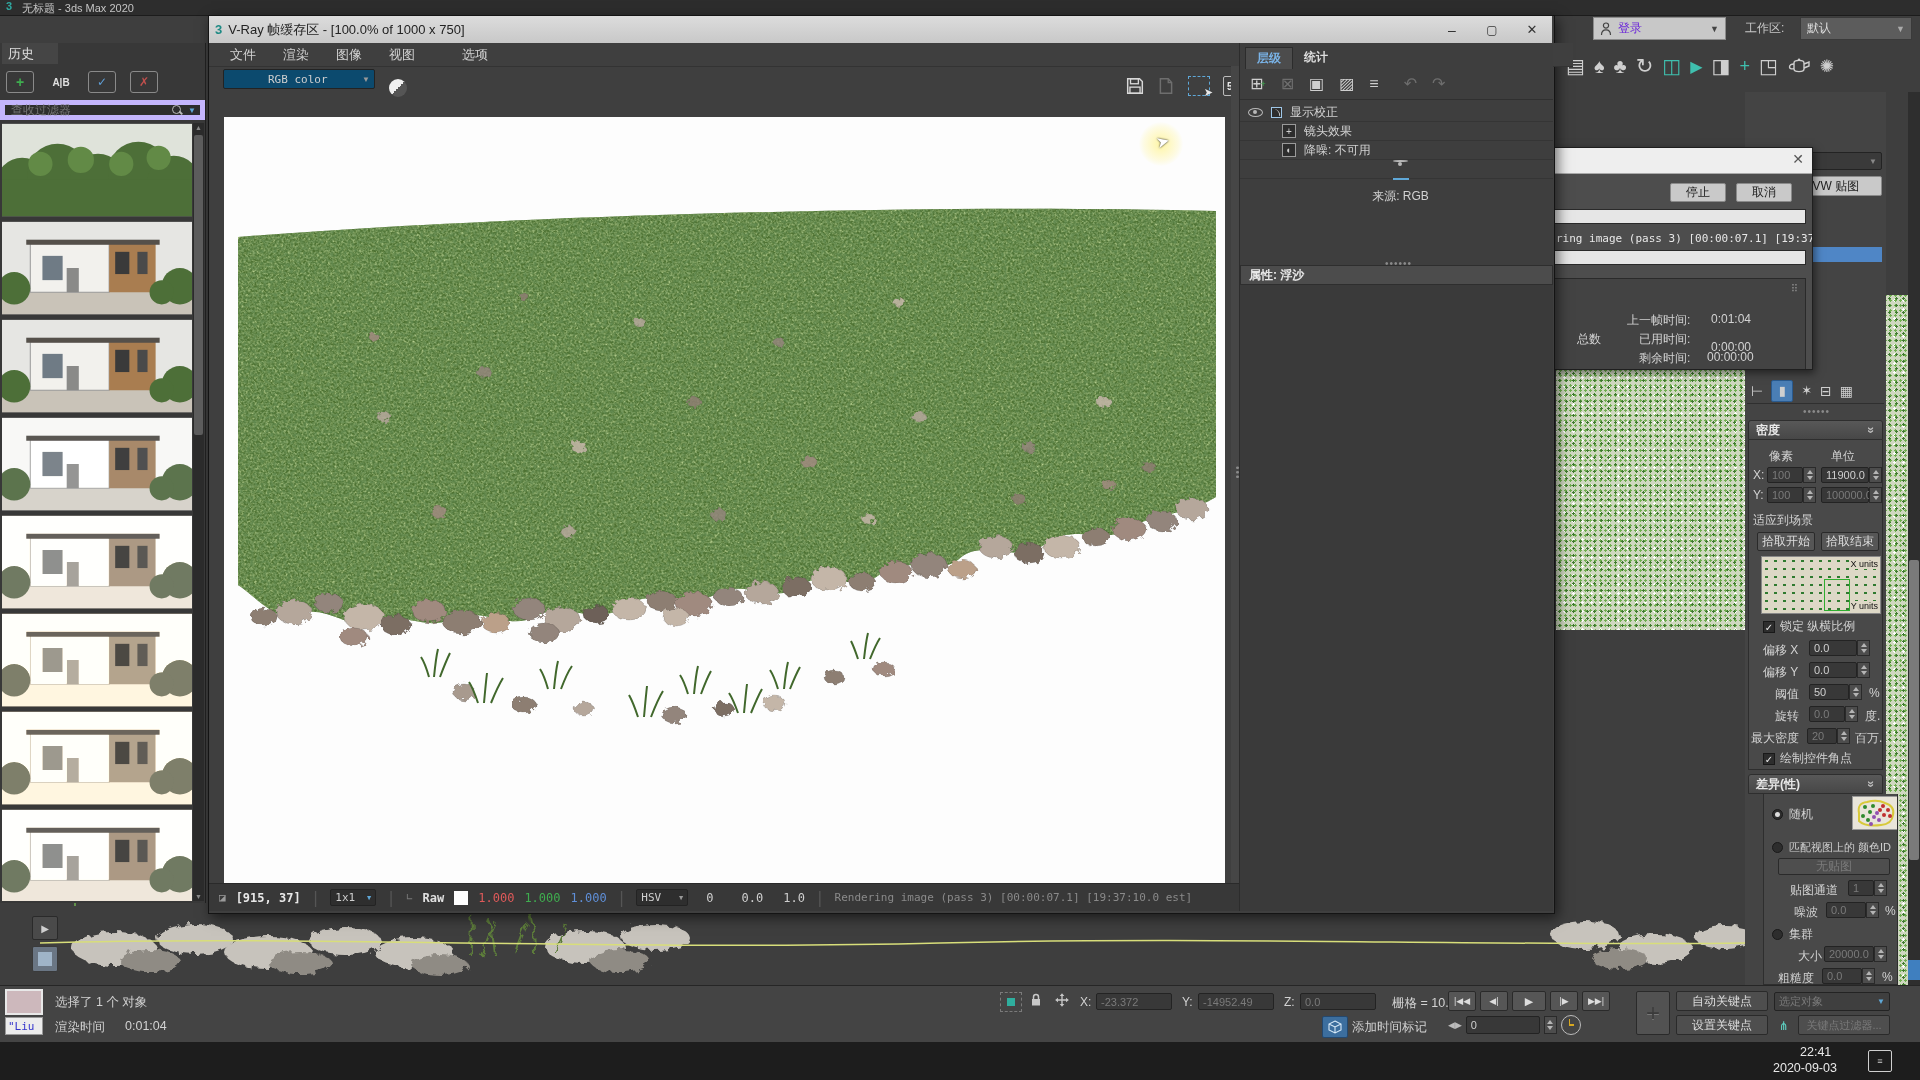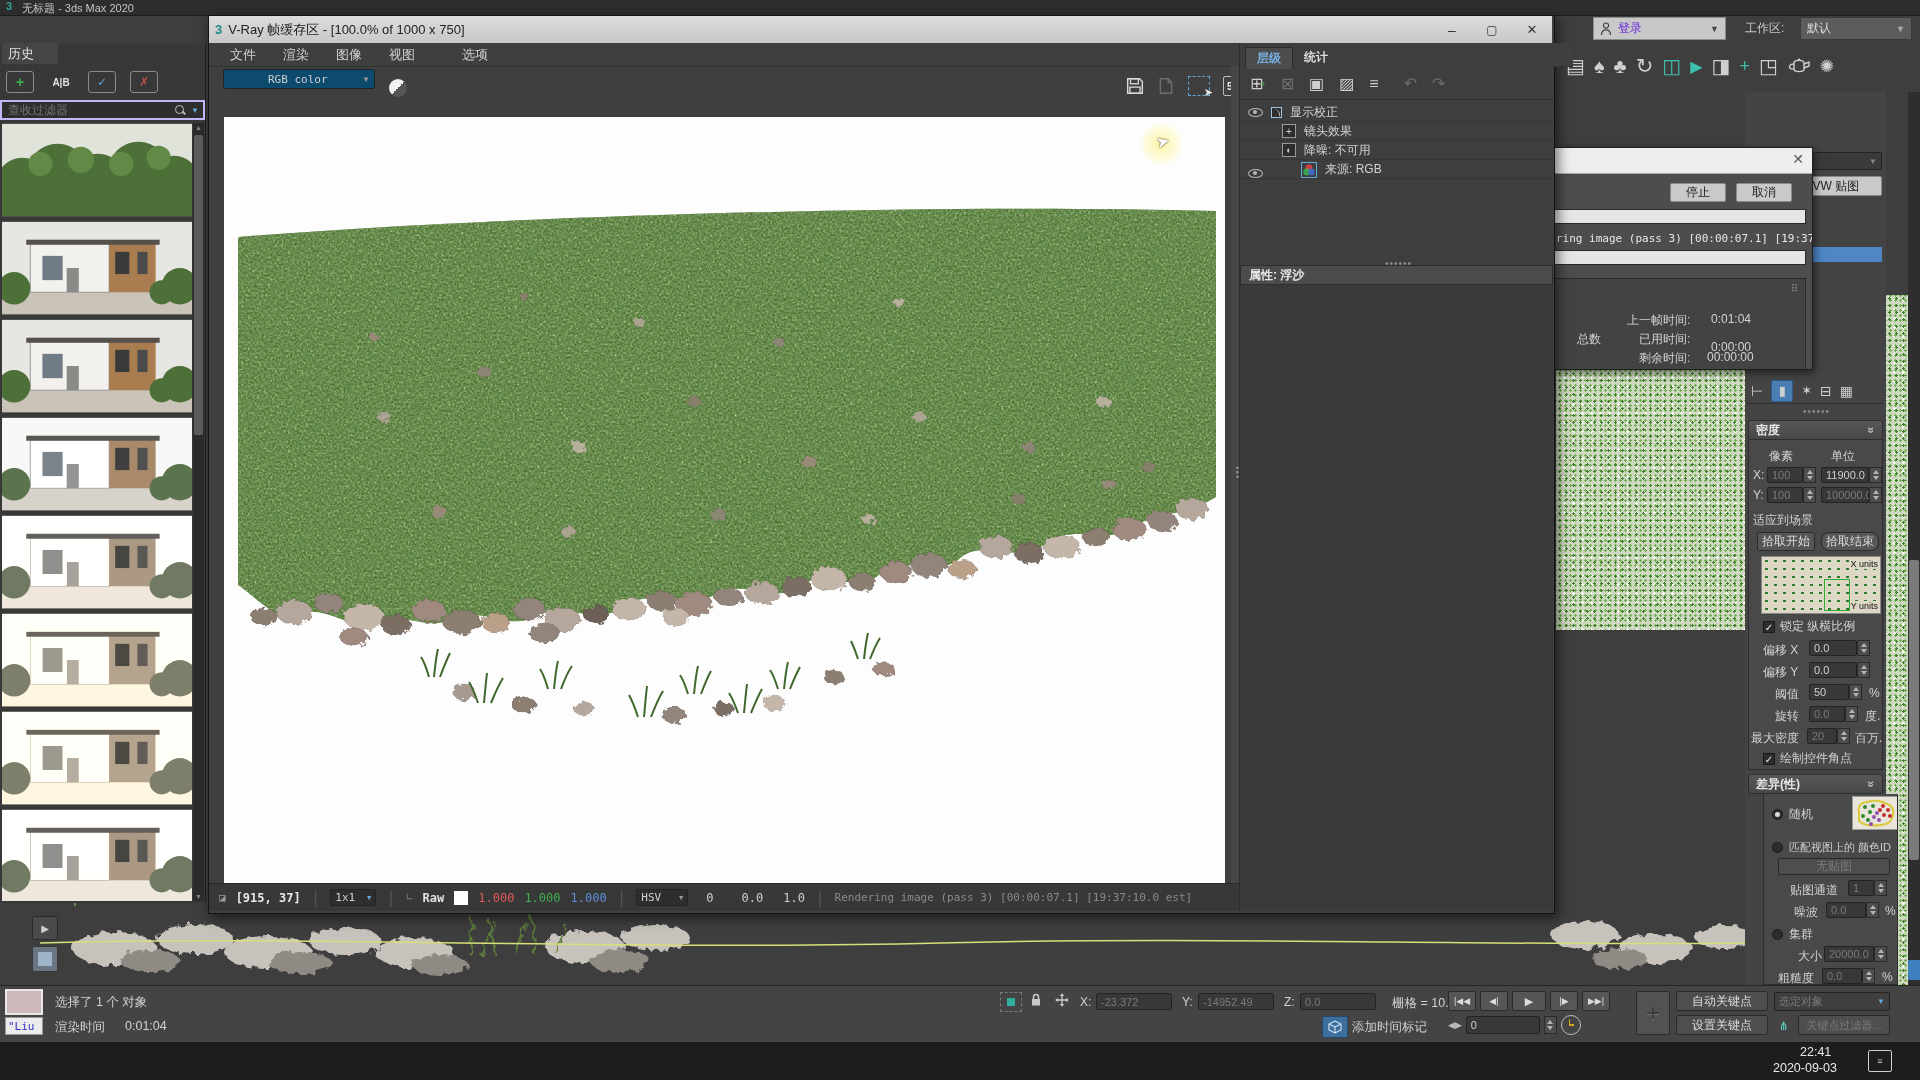--- a/index.html
+++ b/index.html
@@ -257,21 +257,21 @@
           <span class="gray">100000.0</span>
         </div>
       <div class="abs spin" style="left:120px;top:47px;height:16px;">
           <i class="up"></i>
           <i class="dn"></i>
         </div>
       <span class="abs txt" style="left:4px;top:72px;">适应到场景</span>
       <div class="abs btn" style="left:8px;top:92px;width:58px;height:19px;">
           <span>拾取开始</span>
         </div>
-      <div class="abs btn" style="left:72px;top:92px;width:58px;height:19px;border-radius:8px;">
+      <div class="abs btn" style="left:72px;top:92px;width:58px;height:19px;">
           <span>拾取结束</span>
         </div>
 
       <div class="abs" style="left:12px;top:116px;width:118px;height:56px;background:#ddd8c6;background-image:radial-gradient(#2f7a2f 1.5px,transparent 1.6px);background-size:9px 8px;border:1px solid #888;">
         <div class="abs" style="left:62px;top:22px;width:24px;height:30px;border:1.5px solid #2fae2f;"></div>
         <span class="abs" style="right:2px;top:2px;color:#111;font-size:9px;background:#ddd8c6;">X units</span>
         <span class="abs" style="right:2px;bottom:2px;color:#111;font-size:9px;background:#ddd8c6;">Y units</span>
       </div>
       <div class="abs" style="left:14px;top:178px;display:flex;gap:5px;align-items:center;">
         <span class="chk">✓</span>
@@ -652,21 +652,21 @@
         <span class="txt">显示校正</span>
       </div>
       <div class="abs" style="left:0;top:79px;width:313px;height:19px;display:flex;align-items:center;gap:8px;padding-left:42px;box-sizing:border-box;border-bottom:1px solid #353535;">
         <span class="ico" style="width:12px;height:12px;border:1px solid #9a9a9a;background:#2d2d2d;font-size:10px;color:#cfcfcf;">+</span>
         <span class="txt">镜头效果</span>
       </div>
       <div class="abs" style="left:0;top:98px;width:313px;height:19px;display:flex;align-items:center;gap:8px;padding-left:42px;box-sizing:border-box;border-bottom:1px solid #353535;">
         <span class="ico" style="width:12px;height:12px;border:1px solid #9a9a9a;background:#2d2d2d;font-size:9px;color:#cfcfcf;">◐</span>
         <span class="txt">降噪: 不可用</span>
       </div>
-      <div class="abs" style="left:0;top:117px;width:313px;height:19px;display:flex;align-items:flex-end;gap:8px;padding-left:8px;box-sizing:border-box;border-bottom:1px solid #353535;">
+      <div class="abs" style="left:0;top:117px;width:313px;height:19px;display:flex;align-items:center;gap:8px;padding-left:8px;box-sizing:border-box;border-bottom:1px solid #353535;flex-direction:column;">
         <span class="eye"></span>
         <span style="width:22px;"></span>
         <svg width="14" height="14" style="border:1px solid #5fa8d8;">
             <use href="#sym-rgb"></use>
           </svg>
         <span class="txt">来源: RGB</span>
       </div>
 
       <span class="abs dotgrip" style="left:145px;top:215px;">••••••</span>
       <div class="abs" style="left:0;top:222px;width:313px;height:20px;background:#4c4c4c;border:1px solid #2e2e2e;display:flex;align-items:center;padding-left:8px;box-sizing:border-box;">
@@ -679,21 +679,21 @@
   <div class="abs" style="left:0;top:43px;width:205px;height:860px;background:#383838;border-right:1px solid #1f1f1f;">
     <div class="abs" style="left:2px;top:0;width:56px;height:21px;background:#454545;display:flex;align-items:center;padding-left:6px;box-sizing:border-box;">
       <span style="font-size:13px;color:#e0e0e0;">历史</span>
     </div>
     <div class="abs" style="left:0;top:24px;width:205px;height:30px;display:flex;align-items:center;gap:14px;padding-left:6px;box-sizing:border-box;">
       <span class="ico" style="width:26px;height:20px;border:1px solid #8a8a8a;border-radius:3px;color:#3fae4f;font-size:14px;font-weight:bold;">+</span>
       <span class="ico" style="width:26px;height:20px;color:#e0e0e0;font-size:10px;font-weight:bold;">A|B</span>
       <span class="ico" style="width:26px;height:20px;border:1px solid #8a8a8a;border-radius:3px;color:#5f9fd8;font-size:12px;">✓</span>
       <span class="ico" style="width:26px;height:20px;border:1px solid #8a8a8a;border-radius:3px;color:#c0504d;font-size:12px;">✗</span>
     </div>
-    <div class="abs" style="left:0;top:57px;width:205px;height:20px;background:#2e2e2e;border:2px solid #c4b5fd;display:flex;align-items:center;box-sizing:border-box;padding:0 4px;">
+    <div class="abs" style="left:0;top:57px;width:205px;height:20px;background:#2e2e2e;border:5px solid #c4b5fd;display:flex;align-items:center;box-sizing:border-box;padding:0 4px;">
       <input style="flex: 1 1 0%; background: transparent; border: none; color: rgb(187, 187, 187); font-size: 12px; font-family: inherit; min-width: 0px;" placeholder="查收过滤器">
       <span class="mag"></span>
       <span style="color:#5fa8d8;font-size:8px;margin-left:6px;">▼</span>
     </div>
     <div class="abs" style="left:2px;top:80px;width:190px;height:778px;overflow:hidden;">
       <div class="thumb"><svg width="190" height="94" viewBox="0 0 188 92">
             <use href="#th-hedge"></use>
           </svg></div>
       <div class="thumb"><svg width="190" height="94" viewBox="0 0 188 92">
             <use href="#th-house"></use>

